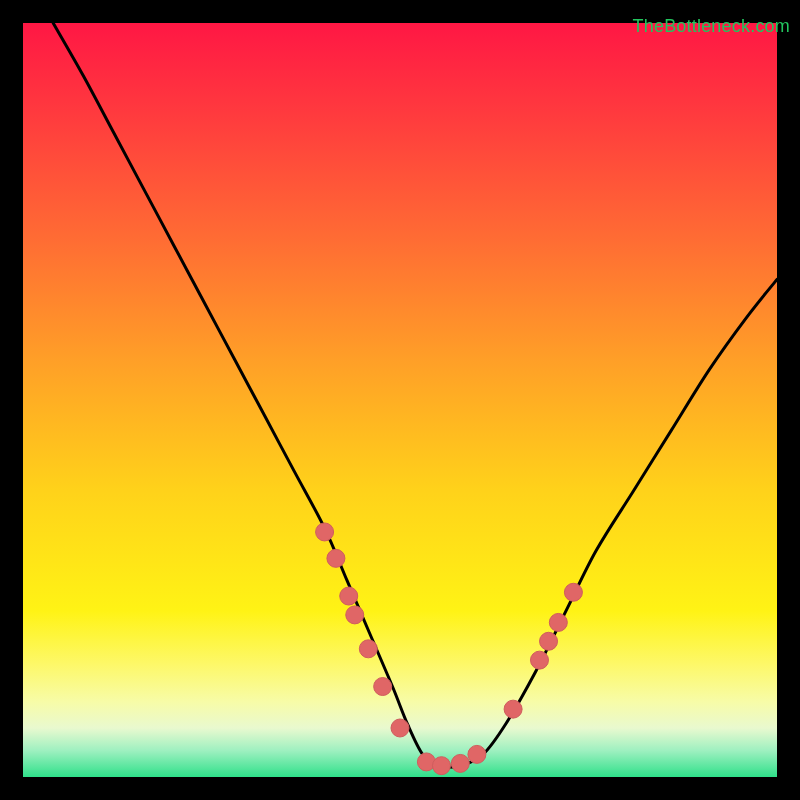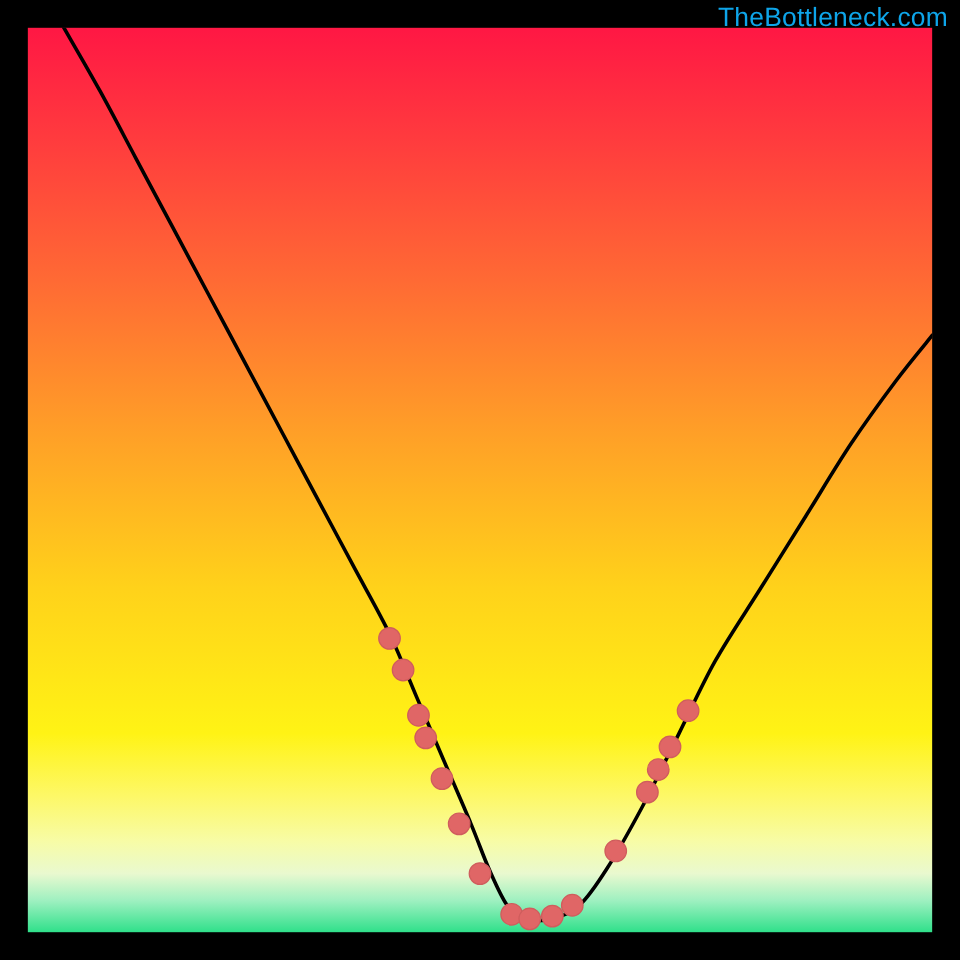--- a/index.html
+++ b/index.html
@@ -13,25 +13,25 @@
   .frame {
     position: absolute;
     left: 23px;
     top: 23px;
     width: 754px;
     height: 754px;
     background: #000;
   }
   .watermark {
     position: absolute;
-    top: 2px;
+    top: 16px;
     right: 10px;
-    color: #0ea5e9;
+    color: #22c55e;
     font-family: Arial, Helvetica, sans-serif;
-    font-size: 22px;
+    font-size: 18px;
     font-weight: 500;
     letter-spacing: 0.2px;
   }
   svg {
     display: block;
   }
 </style>
 </head>
 <body>
 

